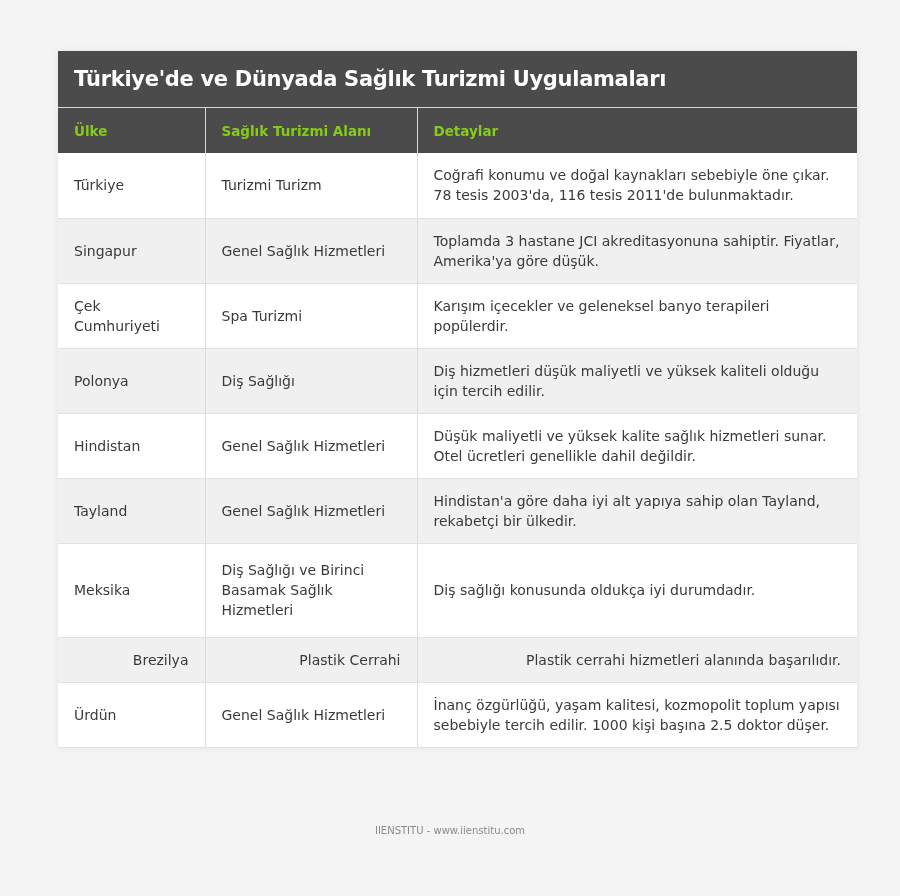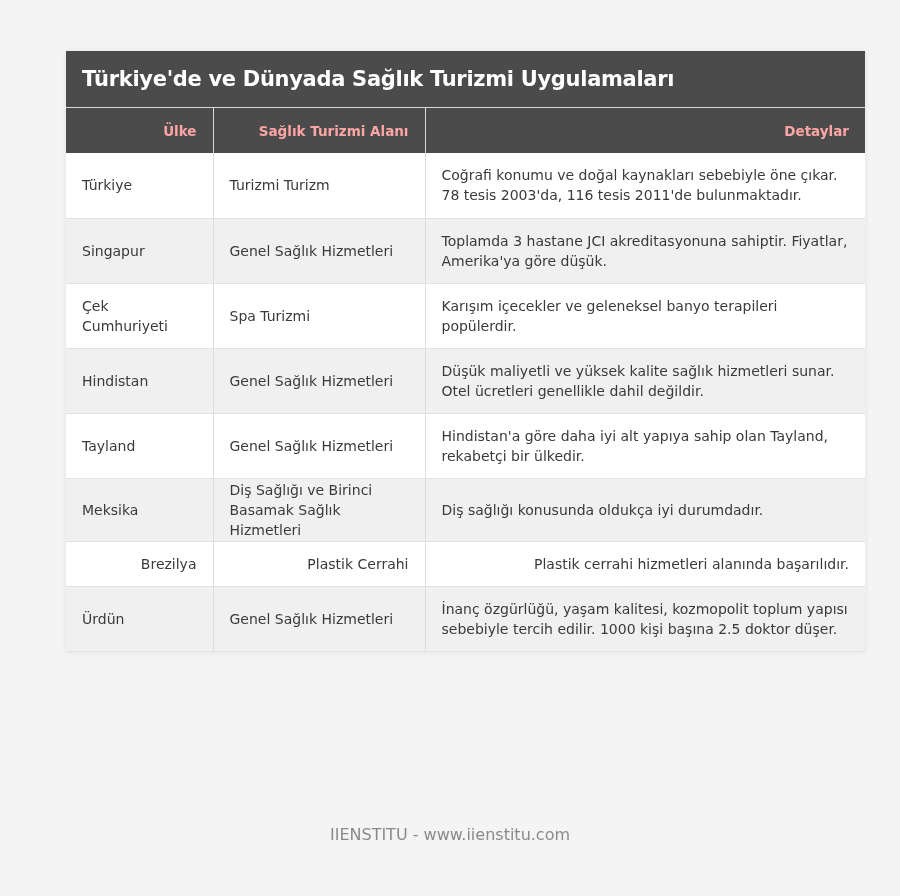--- a/index.html
+++ b/index.html
@@ -5,21 +5,21 @@
     * { box-sizing: border-box; margin: 0; padding: 0; }
     html, body {
       width: 900px; height: 896px;
       background: #f4f4f4;
       font-family: "DejaVu Sans", sans-serif;
       color: #333;
       overflow: hidden;
     }
     .card {
       position: absolute;
-      left: 66px; top: 51px;
+      left: 58px; top: 51px;
       width: 799px;
       background: #ffffff;
       box-shadow: 0 0 6px rgba(0,0,0,0.08);
     }
     .title-bar {
       height: 57px;
       background: #4b4b4b;
       color: #ffffff;
       font-weight: bold;
       font-size: 21px;
@@ -31,50 +31,50 @@
     table {
       width: 100%;
       border-collapse: collapse;
       table-layout: fixed;
     }
     col.c1 { width: 147px; }
     col.c2 { width: 212px; }
     col.c3 { width: 440px; }
     thead th {
       background: #4b4b4b;
-      color: #fca5a5;
+      color: #84cc16;
       font-size: 13.5px;
       font-weight: bold;
-      text-align: right;
+      text-align: left;
       height: 45px;
       padding: 0 16px;
       border-right: 1px solid #d8d8d8;
     }
     thead th:last-child { border-right: none; }
     tbody td {
       font-size: 14px;
       line-height: 20px;
       padding: 0 16px;
       vertical-align: middle;
       border-right: 1px solid #dcdcdc;
       border-bottom: 1px solid #e2e2e2;
       color: #3a3a3a;
       height: 65px;
     }
     tbody td:last-child { border-right: none; }
     tbody tr:nth-child(even) td { background: #f0f0f0; }
     tbody tr:nth-child(odd) td { background: #ffffff; }
-    tbody tr.tall td { height: 63px; }
+    tbody tr.tall td { height: 94px; }
     tbody tr.short td { height: 45px; text-align: right; }
     .footer {
       position: absolute;
       left: 0; right: 0;
       top: 825px;
       text-align: center;
-      font-size: 16px;
+      font-size: 10px;
       color: #8a8a8a;
     }
   </style>
 </head>
 <body>
 
 <div class="card">
   <div class="title-bar">Türkiye'de ve Dünyada Sağlık Turizmi Uygulamaları</div>
   <table>
     <colgroup>
@@ -99,20 +99,25 @@
         <td>Singapur</td>
         <td>Genel Sağlık Hizmetleri</td>
         <td>Toplamda 3 hastane JCI akreditasyonuna sahiptir. Fiyatlar, Amerika'ya göre düşük.</td>
       </tr>
       <tr>
         <td>Çek Cumhuriyeti</td>
         <td>Spa Turizmi</td>
         <td>Karışım içecekler ve geleneksel banyo terapileri popülerdir.</td>
       </tr>
       <tr>
+        <td>Polonya</td>
+        <td>Diş Sağlığı</td>
+        <td>Diş hizmetleri düşük maliyetli ve yüksek kaliteli olduğu için tercih edilir.</td>
+      </tr>
+      <tr>
         <td>Hindistan</td>
         <td>Genel Sağlık Hizmetleri</td>
         <td>Düşük maliyetli ve yüksek kalite sağlık hizmetleri sunar. Otel ücretleri genellikle dahil değildir.</td>
       </tr>
       <tr>
         <td>Tayland</td>
         <td>Genel Sağlık Hizmetleri</td>
         <td>Hindistan'a göre daha iyi alt yapıya sahip olan Tayland, rekabetçi bir ülkedir.</td>
       </tr>
       <tr class="tall">

